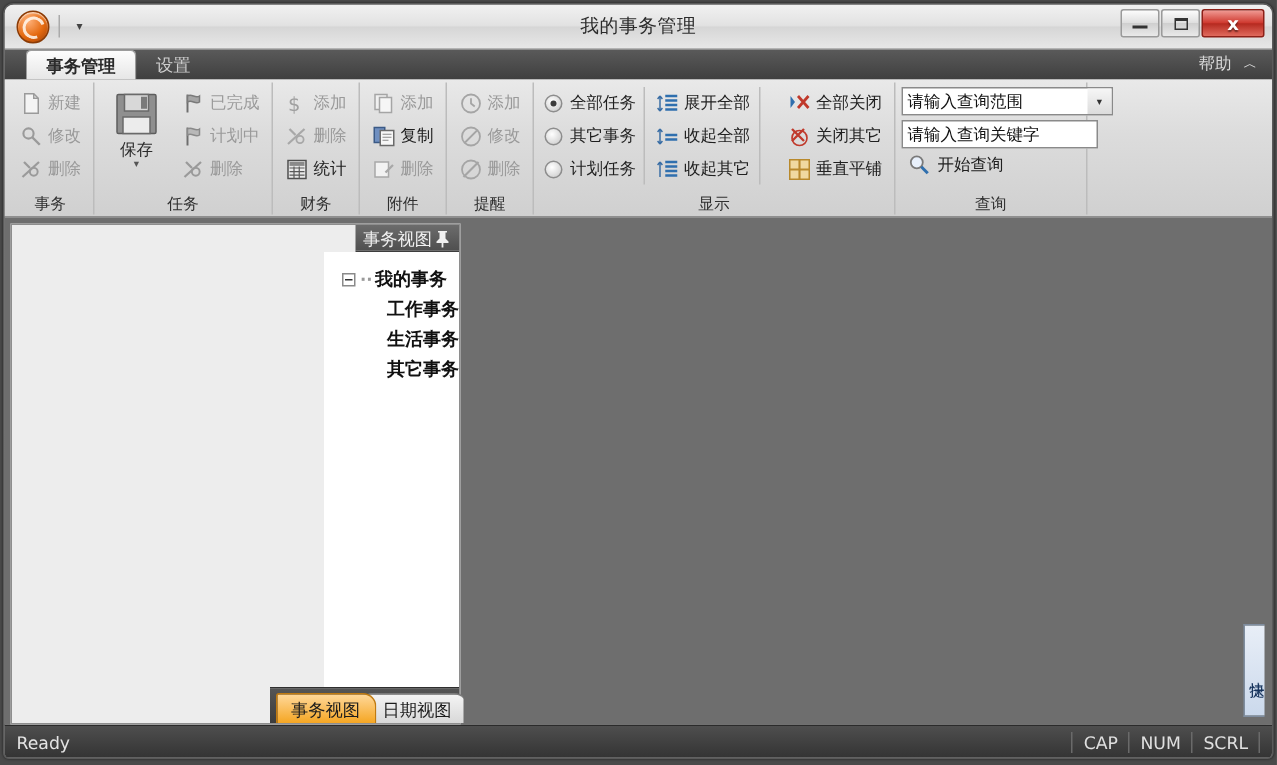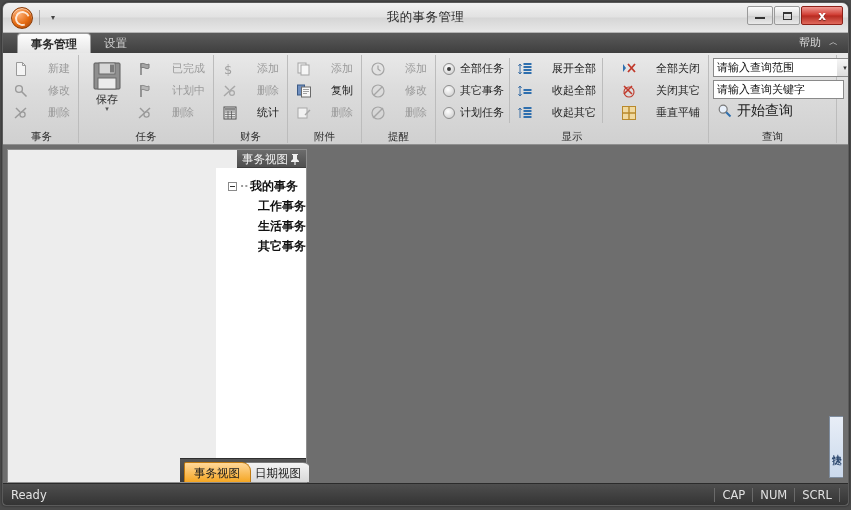--- a/index.html
+++ b/index.html
@@ -94,21 +94,21 @@
   .rgroup {
     height:88px; display:flex; flex-direction:column; justify-content:space-between;
     padding:3px 4px 0 4px; border-right:1px solid #bcbcbc; position:relative;
   }
   .rgroup .gcontent { display:flex; gap:2px; }
   .gname {
     text-align:center; font-size:10.5px; color:#2f2f2f; height:14px; line-height:14px;
   }
   .col { display:flex; flex-direction:column; justify-content:flex-start; gap:1px; }
   .smallbtn {
-    display:flex; align-items:center; gap:19px; height:21px; padding:0 4px;
+    display:flex; align-items:center; gap:3px; height:21px; padding:0 4px;
     font-size:11px; color:#9a9a9a; white-space:nowrap; border-radius:2px;
   }
   .smallbtn.enabled { color:#202020; }
   .ico { width:16px; height:16px; flex:0 0 16px; display:block; }
 
   .bigbtn {
     width:48px; display:flex; flex-direction:column; align-items:center; justify-content:flex-start;
     padding-top:2px; font-size:11px; color:#2b2b2b;
   }
   .bigbtn .bico{ width:32px; height:32px; margin-bottom:2px; }
@@ -136,21 +136,21 @@
   }
   .combo .arrow {
     position:absolute; right:0; top:0; width:16px; height:17px;
     display:flex; align-items:center; justify-content:center; font-size:7px; color:#333;
     background:linear-gradient(#f6f6f6,#dcdcdc);
   }
   .txtin {
     width:131px; height:19px; border:1px solid #8a8a8a; background:#fff;
     font-size:11px; color:#111; padding-left:3px; line-height:17px; margin-bottom:3px;
   }
-  .qbtn { display:flex; align-items:center; gap:4px; font-size:14px; color:#202020; padding-left:4px; }
+  .qbtn { display:flex; align-items:flex-start; gap:4px; font-size:11px; color:#202020; padding-left:4px; }
 
   
   .main {
     flex:1 1 auto; display:flex; position:relative;
     background:#6e6e6e; padding:4px 4px 0 4px; gap:2px;
   }
   .dockpanel {
     width:300px; display:flex; flex-direction:column;
     background:#ededed; border:1px solid #8e8e8e;align-items:flex-end;
   }

